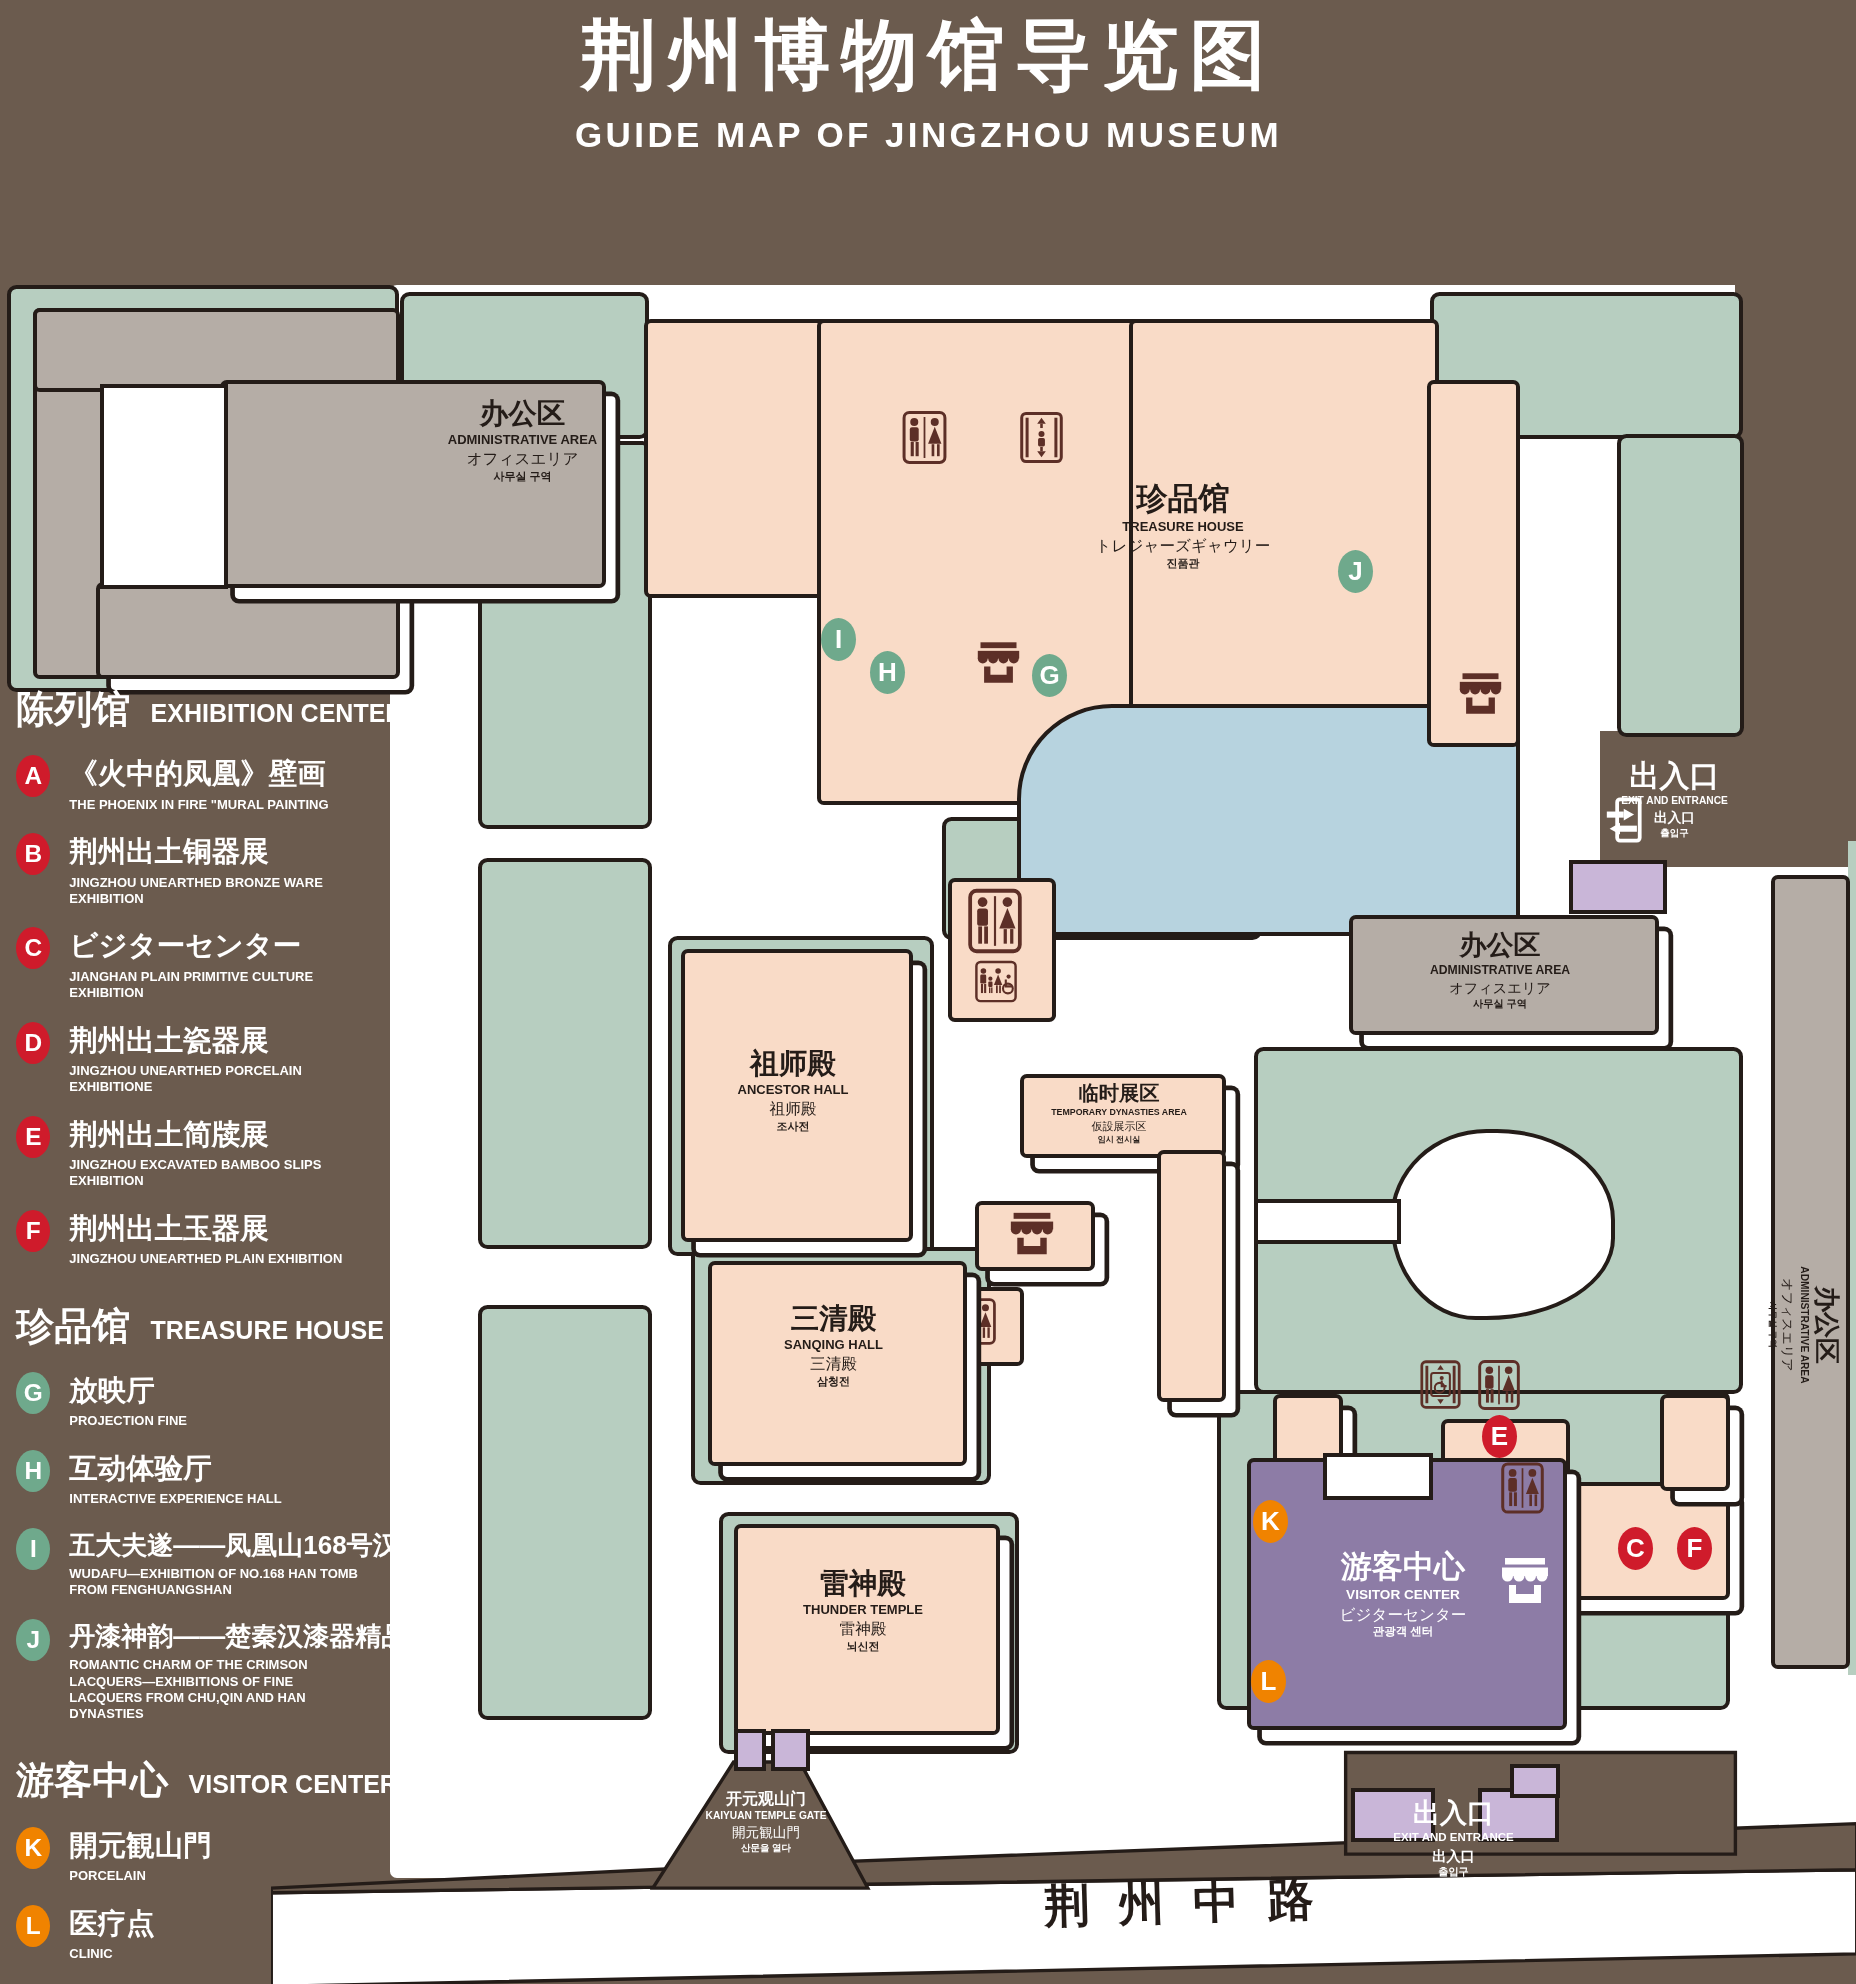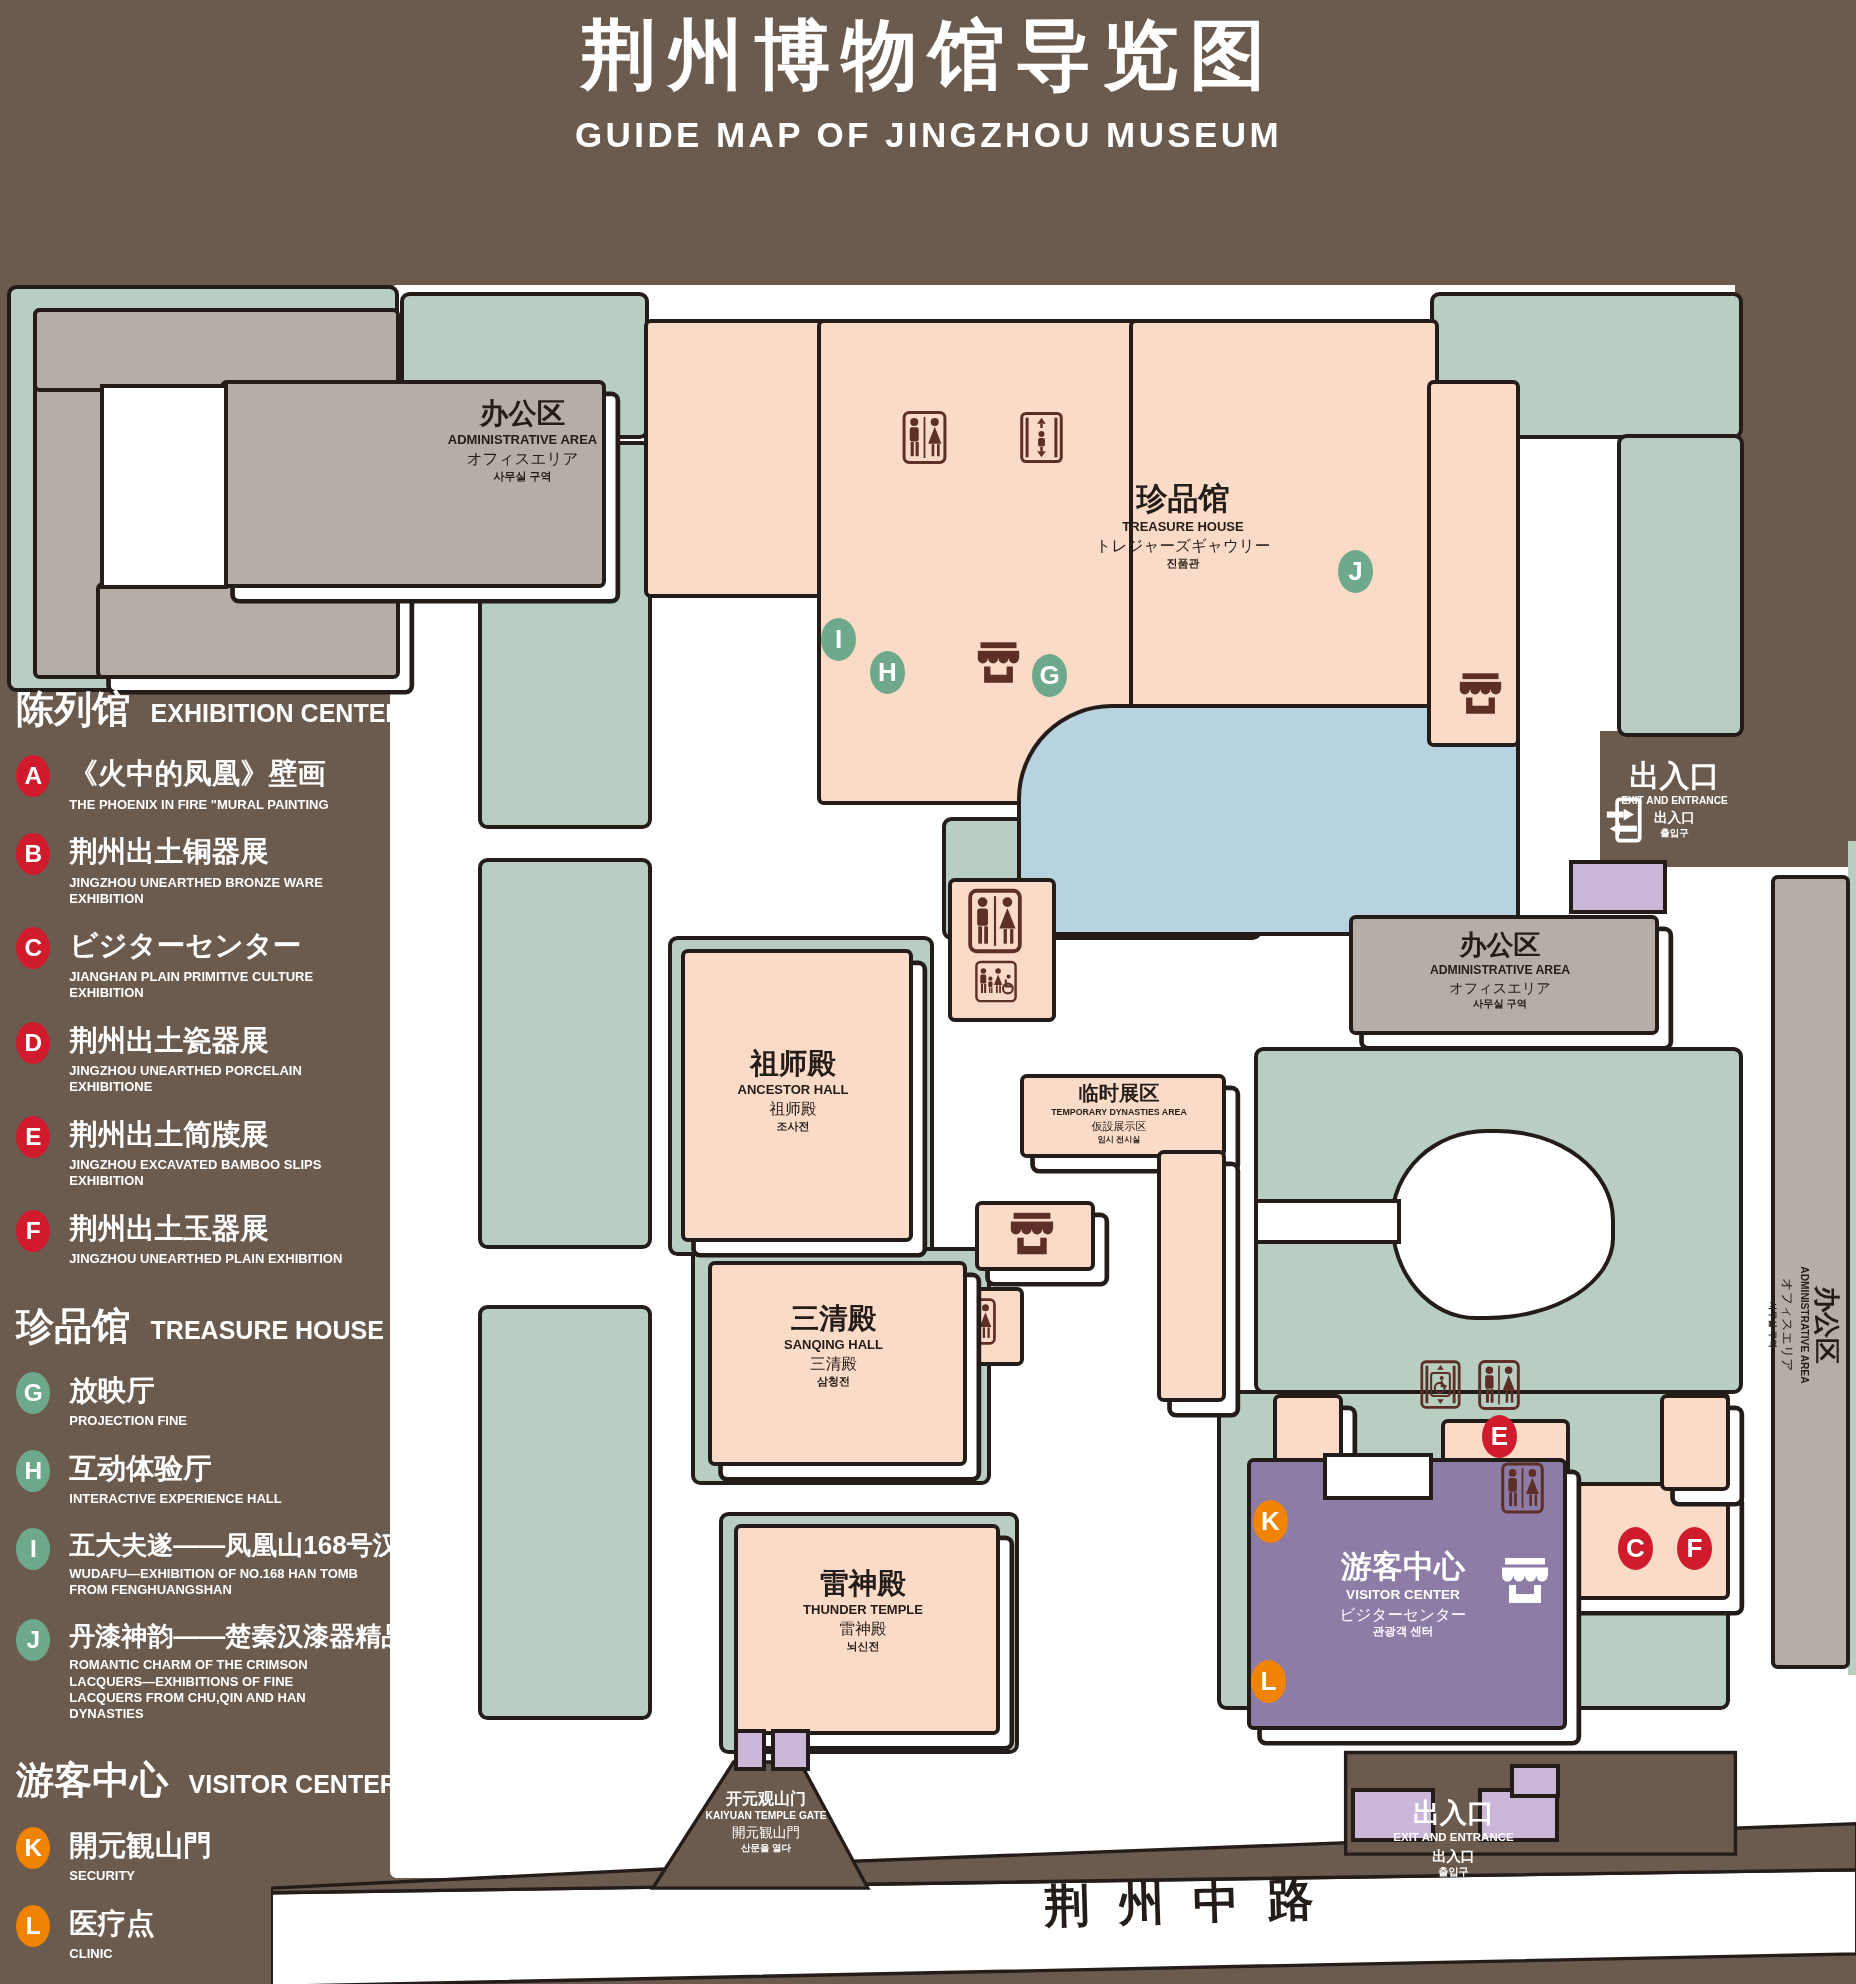--- a/index.html
+++ b/index.html
@@ -423,21 +423,21 @@
   </div>
 
   <div class="lg-h" style="margin-top:33px">
     <span class="h-cn">游客中心</span>
     <span class="h-en">VISITOR CENTER</span>
   </div>
   <div class="lg-item">
     <div class="bdg orangeb lg-bdg">K</div>
     <div>
         <div class="lg-cn">開元観山門</div>
-         <div class="lg-en">SECURITY</div>
+         <div class="lg-en">PORCELAIN</div>
       </div>
     <div class="lg-fl">1F</div>
   </div>
   <div class="lg-item">
     <div class="bdg orangeb lg-bdg">L</div>
     <div>
         <div class="lg-cn">医疗点</div>
          <div class="lg-en">CLINIC</div>
       </div>
     <div class="lg-fl">1F</div>

